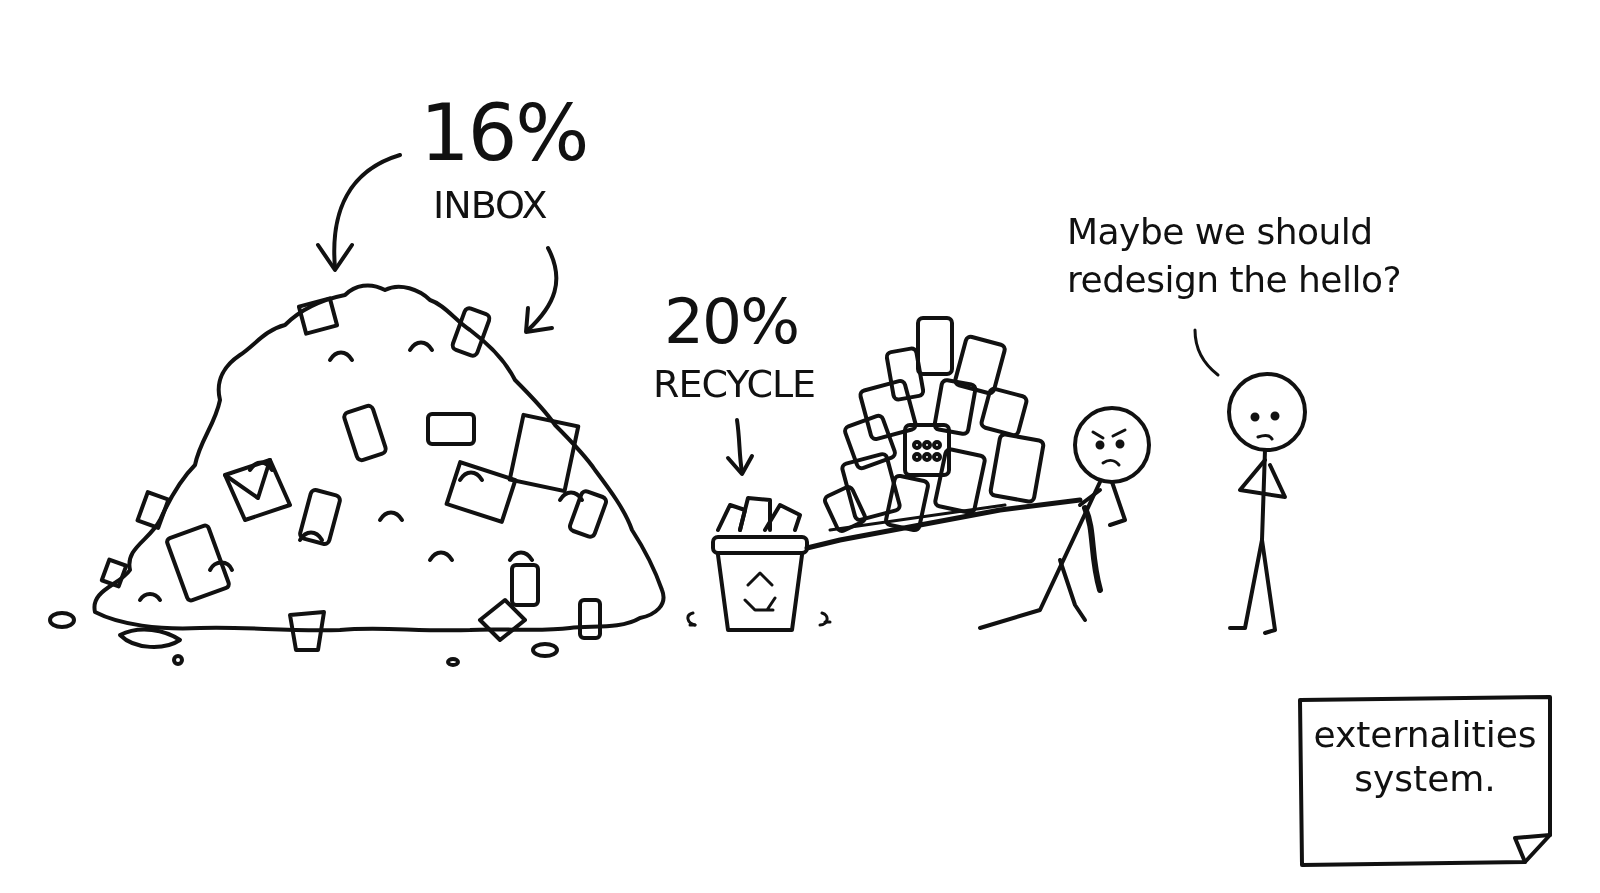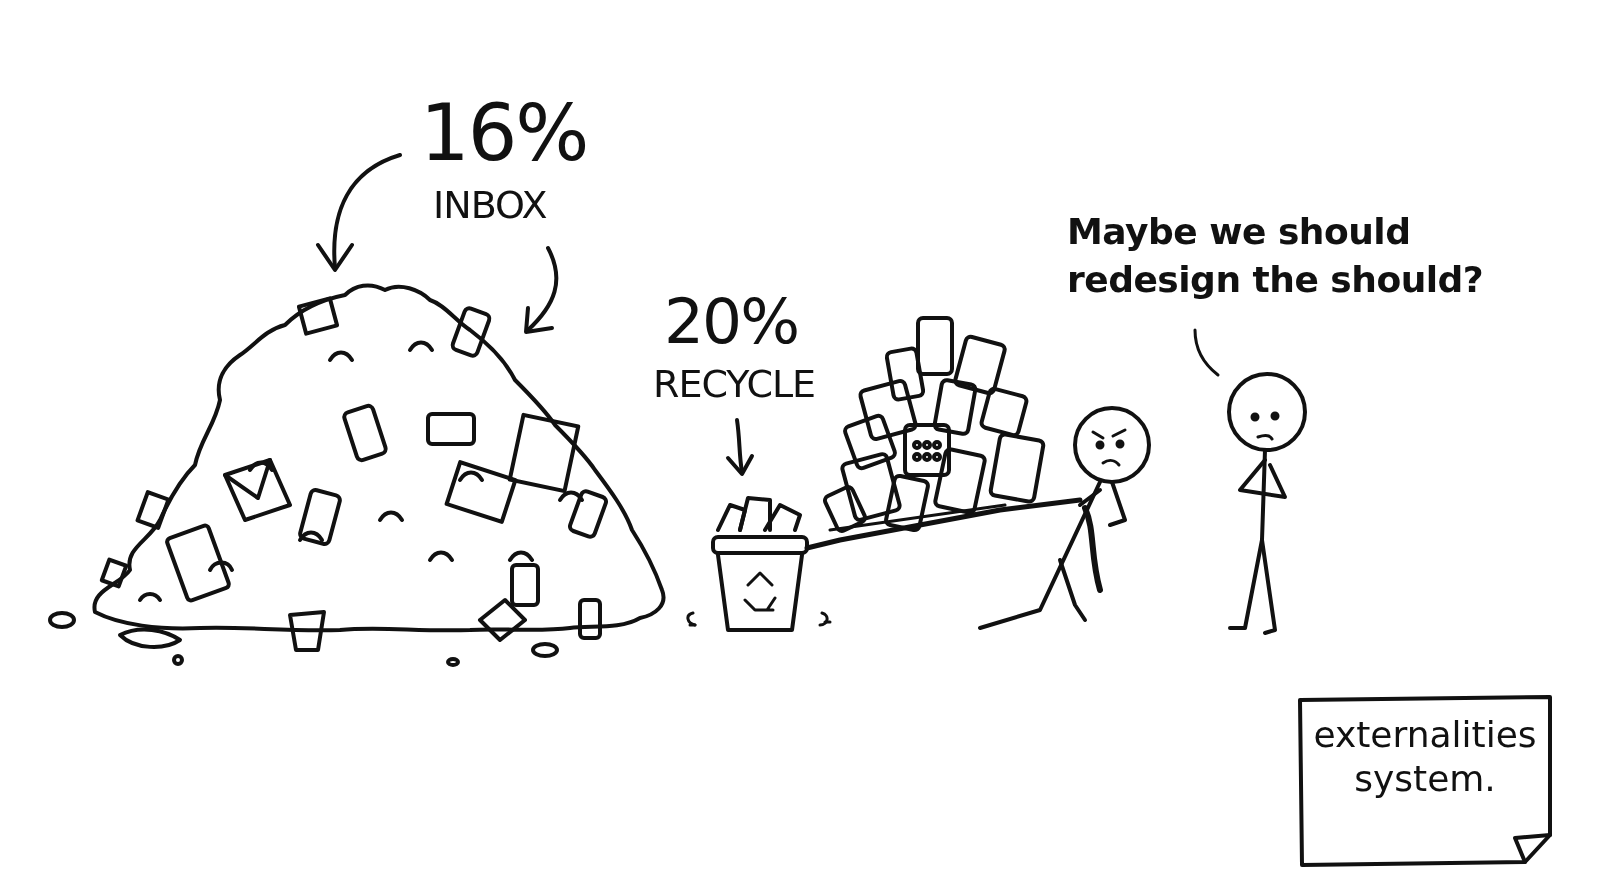--- a/index.html
+++ b/index.html
@@ -144,23 +144,23 @@
     <path d="M1550 835 L1515 838 L1525 862"></path>
   </g>
 </svg>
 
 <div class="label pct-big" style="left:420px; top:88px;">16%</div>
 <div class="label word" style="left:433px; top:183px;text-align:center;">INBOX</div>
 
 <div class="label pct-mid" style="left:664px; top:285px;">20%</div>
 <div class="label word" style="left:653px; top:362px;">RECYCLE</div>
 
-<div class="label speech" style="left:1067px; top:208px;font-weight:bold;">
+<div class="label speech" style="left:1067px; top:208px;">
   <div>Maybe we should</div>
-  <div>redesign the should?</div>
+  <div>redesign the hello?</div>
 </div>
 
 <div class="note">
   <div class="label note-text" style="left:0; top:16px; width:250px;">
     <div>externalities</div>
     <div>system.</div>
   </div>
 </div>
 
 </body></html>

